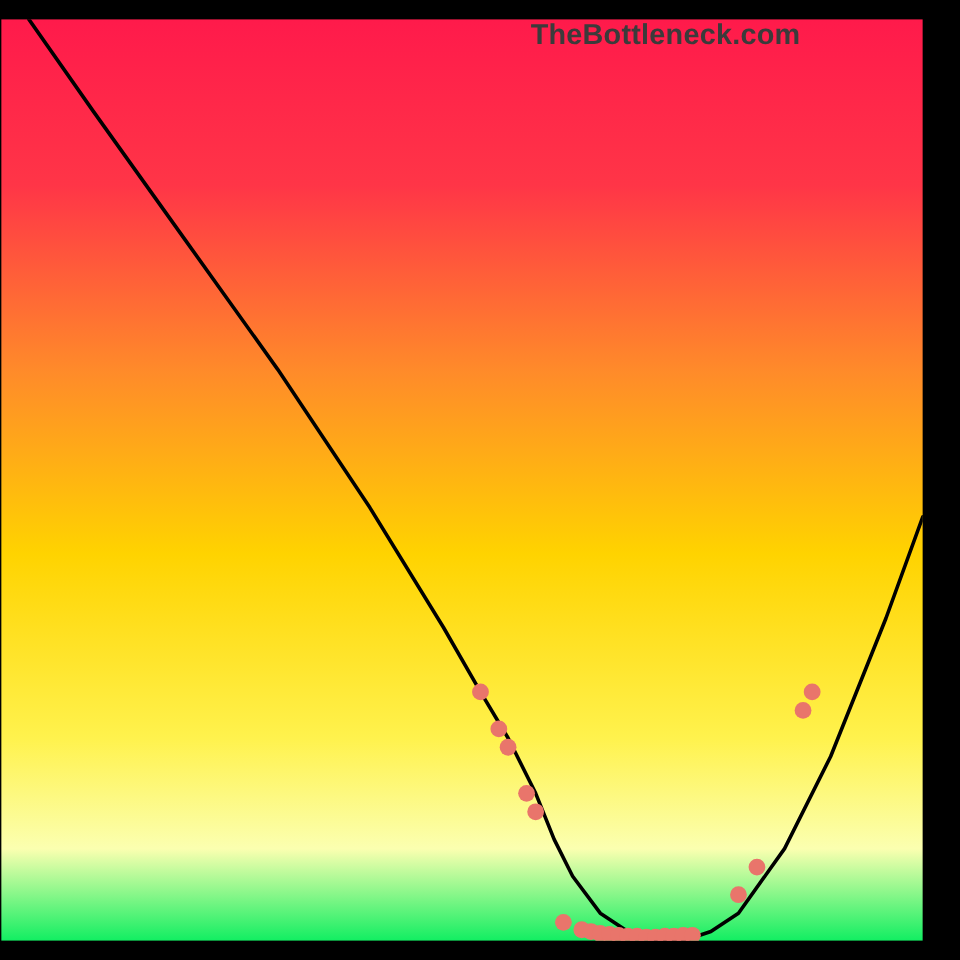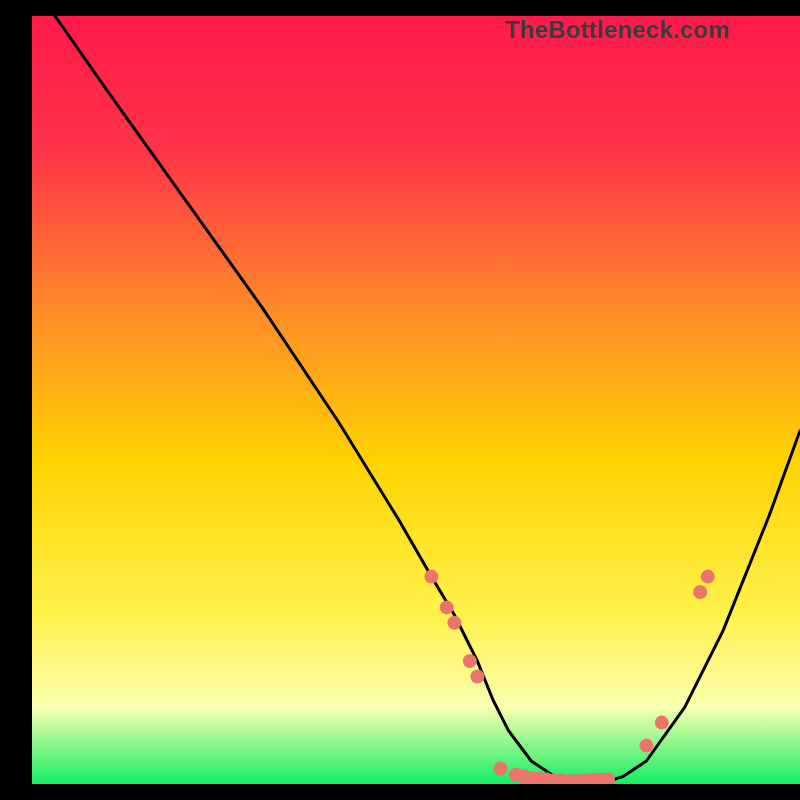--- a/index.html
+++ b/index.html
@@ -6,26 +6,25 @@
     margin: 0;
     padding: 0;
     width: 800px;
     height: 800px;
     background: #000;
     overflow: hidden;
     font-family: Arial, Helvetica, sans-serif;
   }
   .frame {
     position: absolute;
-    left: 32px;
+    left: 1px;
     top: 16px;
     width: 672px;
     height: 768px;
     background: #000;
-    padding-left: 32px;
   }
   .plot-area {
     position: absolute;
     left: 0;
     top: 0;
     width: 768px;
     height: 768px;
   }
   .watermark {
     position: absolute;

